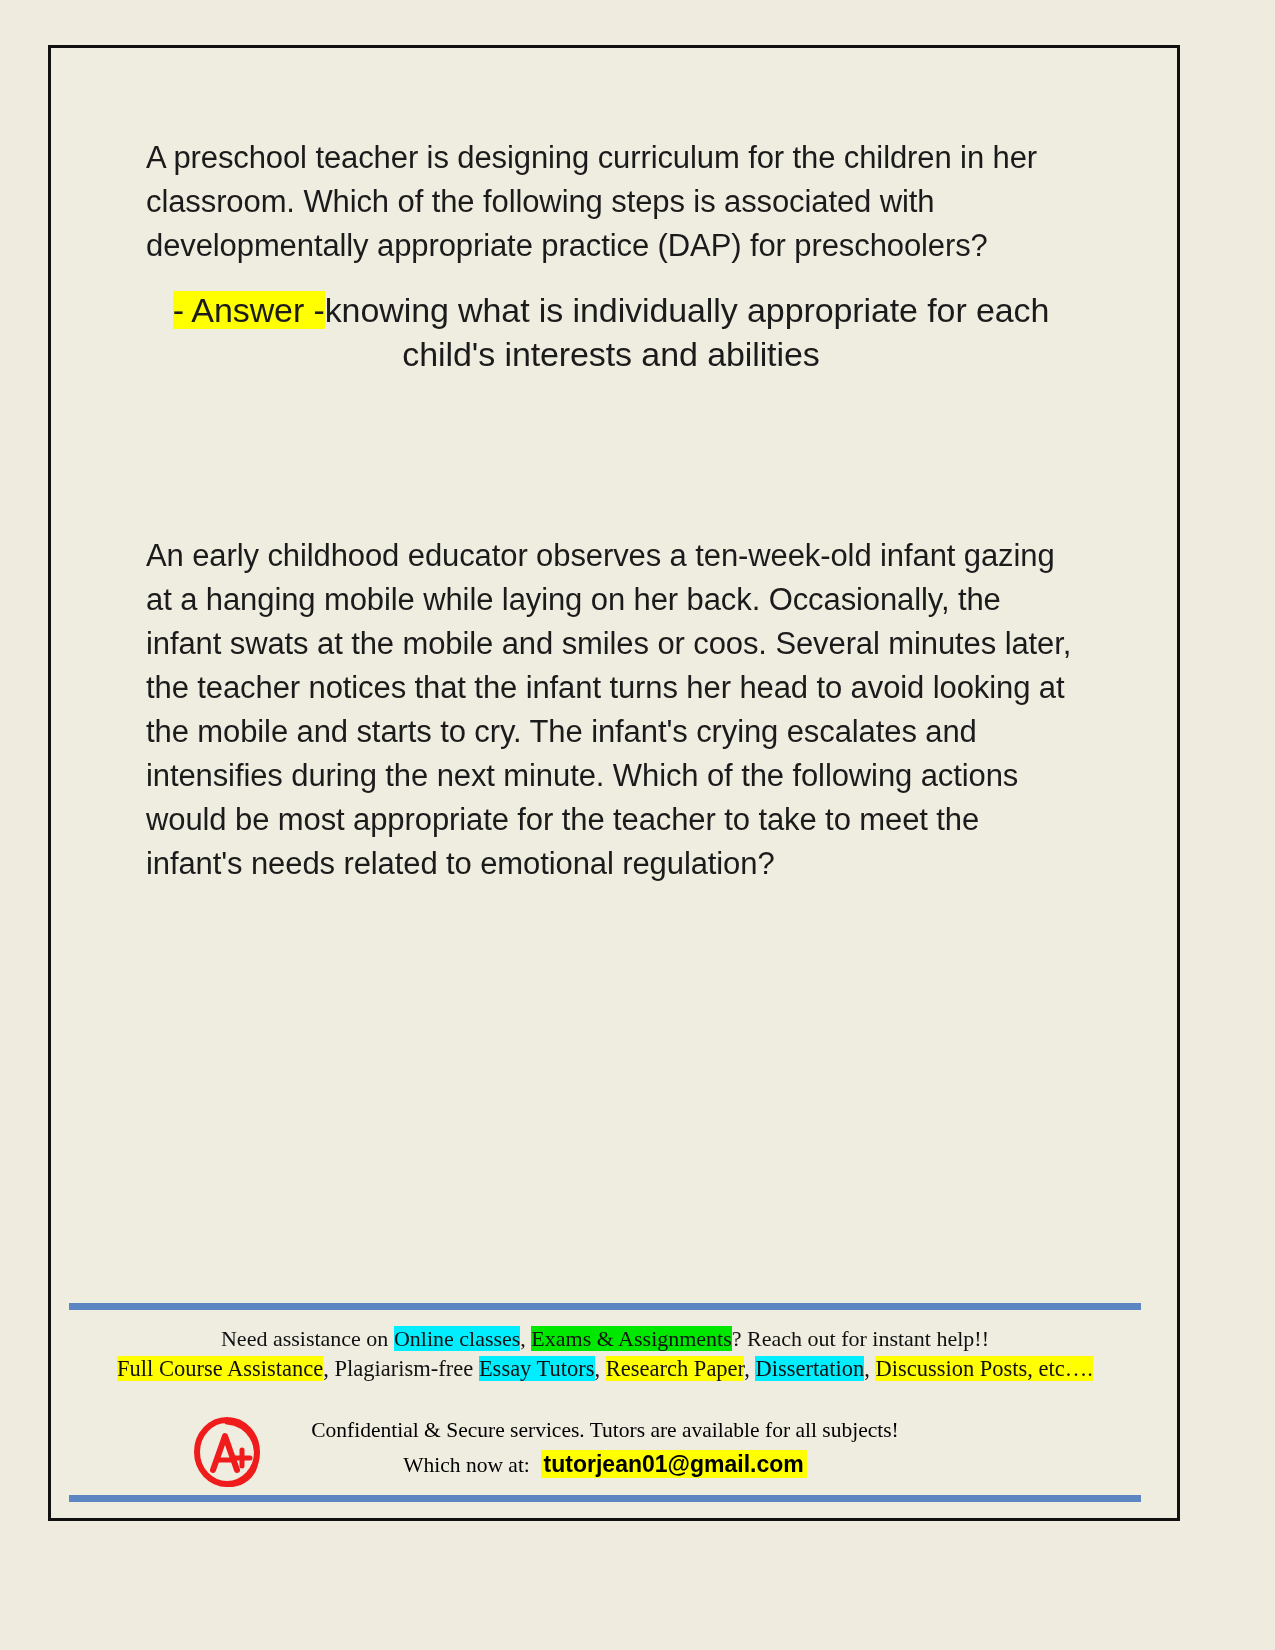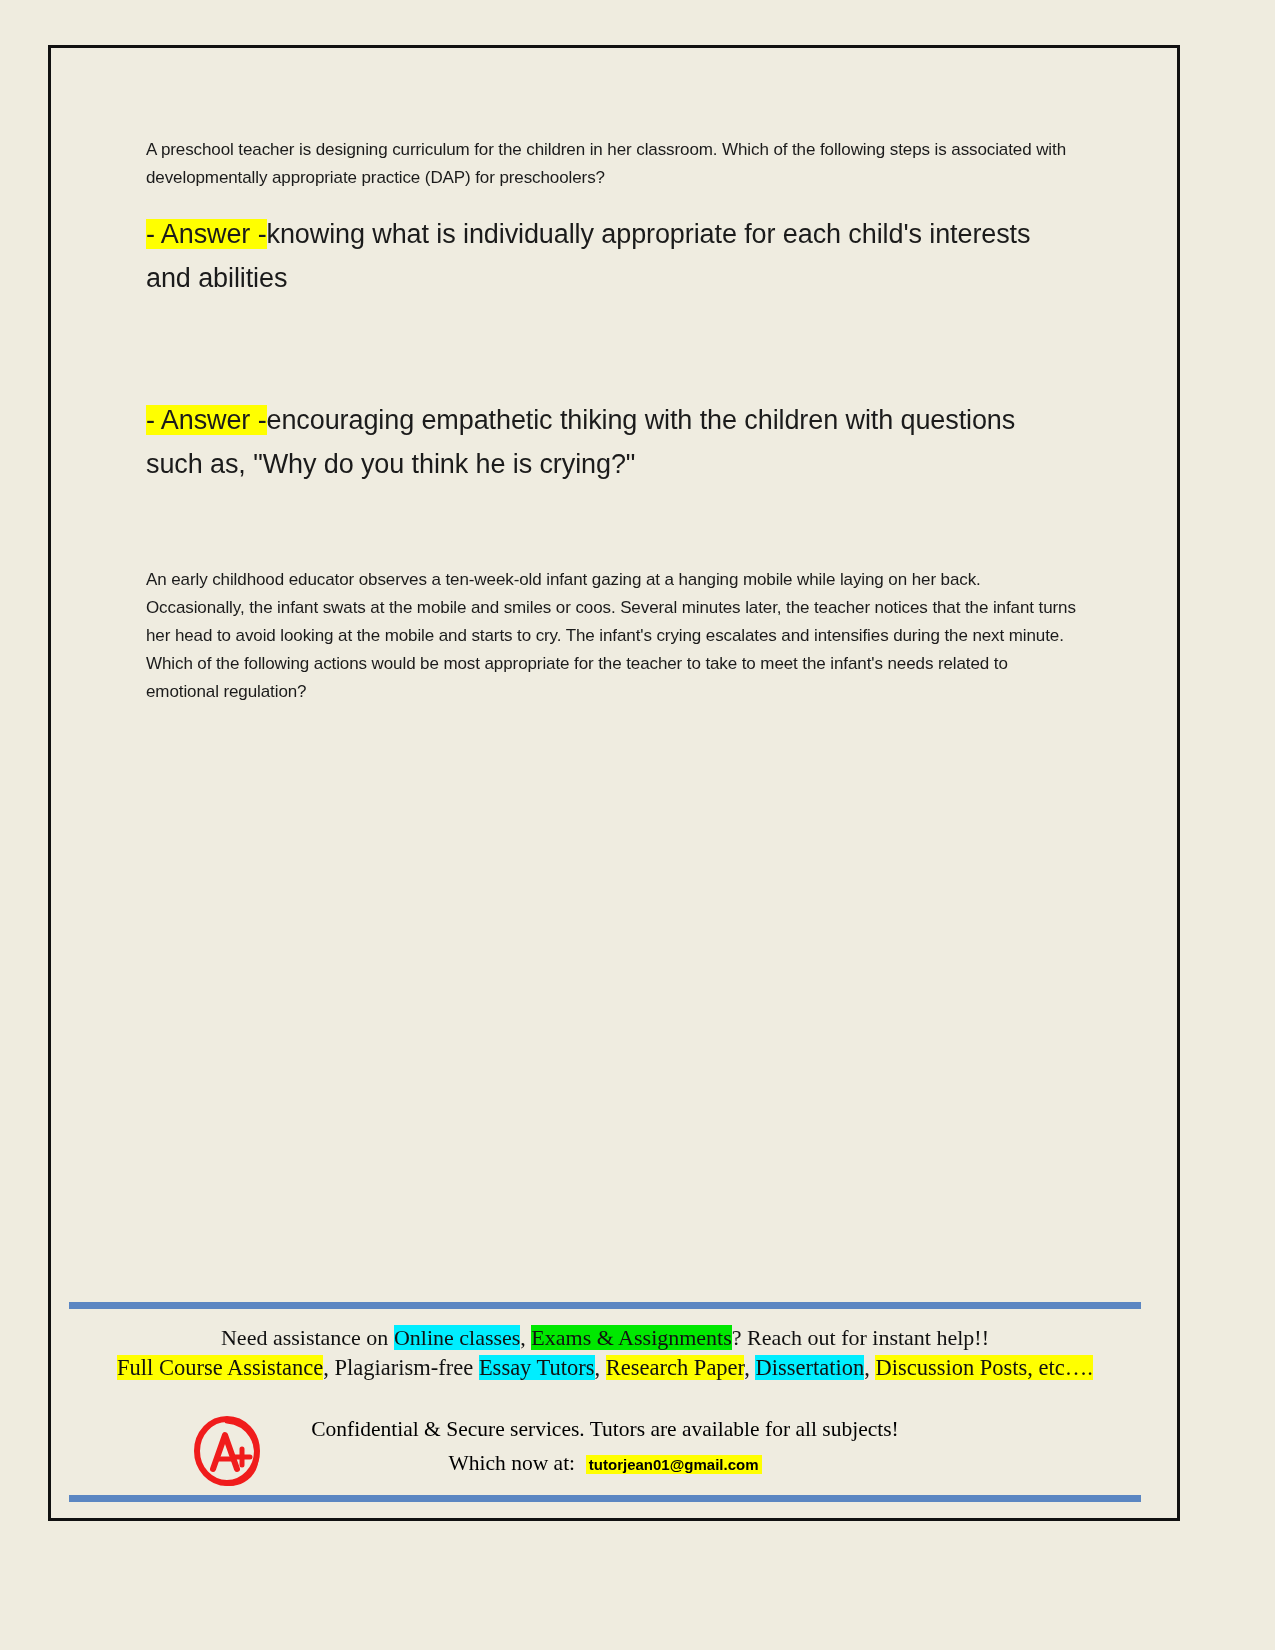--- a/index.html
+++ b/index.html
@@ -27,34 +27,35 @@
 
   .content {
     position: absolute;
     left: 95px;
     top: 88px;
     width: 930px;
   }
 
   p.q {
     margin: 0 0 0 0;
-    font-size: 17px;
-    line-height: 28px;
+    font-size: 31px;
+    line-height: 44px;
     color: #1b1b1b;
     font-family: "Liberation Sans", sans-serif;
     letter-spacing: -0.1px;
   }
 
   p.ans {
     margin: 20px 0 0 0;
-    font-size: 27px;
+    font-size: 34px;
     line-height: 44px;
     color: #1b1b1b;
     font-family: "Liberation Sans", sans-serif;
     letter-spacing: -0.1px;
+    text-align: center;
   }
 
   .hl-yellow {
     background: #ffff00;
   }
 
   .block { margin-bottom: 0; }
   .gap-lg { height: 78px; }
   .gap-lg2 { height: 80px; }
 
@@ -111,41 +112,40 @@
   }
 
   .email-line {
     margin-top: 2px;
     font-size: 21.5px;
   }
 
   .email-addr {
     font-family: "Liberation Sans", sans-serif;
     font-weight: bold;
-    font-size: 15px;
+    font-size: 23px;
     background: #ffff00;
     padding: 1px 3px;
   }
 </style>
 </head>
 <body>
 
 <div class="page">
 
   <div class="content">
 
     <div class="block">
       <p class="q">A preschool teacher is designing curriculum for the children in her classroom. Which of the following steps is associated with developmentally appropriate practice (DAP) for preschoolers?</p>
       <p class="ans"><span class="hl-yellow">- Answer -</span><span>knowing what is individually appropriate for each child's interests and abilities</span></p>
     </div>
 
     <div class="gap-lg"></div>
 
     <div class="block">
-      <p class="ans"><span class="hl-yellow">- Answer -</span><span>encouraging empathetic thiking with the children with questions such as, "Why do you think he is crying?"</span></p>
     </div>
 
     <div class="gap-lg2"></div>
 
     <div class="block">
       <p class="q">An early childhood educator observes a ten-week-old infant gazing at a hanging mobile while laying on her back. Occasionally, the infant swats at the mobile and smiles or coos. Several minutes later, the teacher notices that the infant turns her head to avoid looking at the mobile and starts to cry. The infant's crying escalates and intensifies during the next minute. Which of the following actions would be most appropriate for the teacher to take to meet the infant's needs related to emotional regulation?</p>
     </div>
 
   </div>
 

